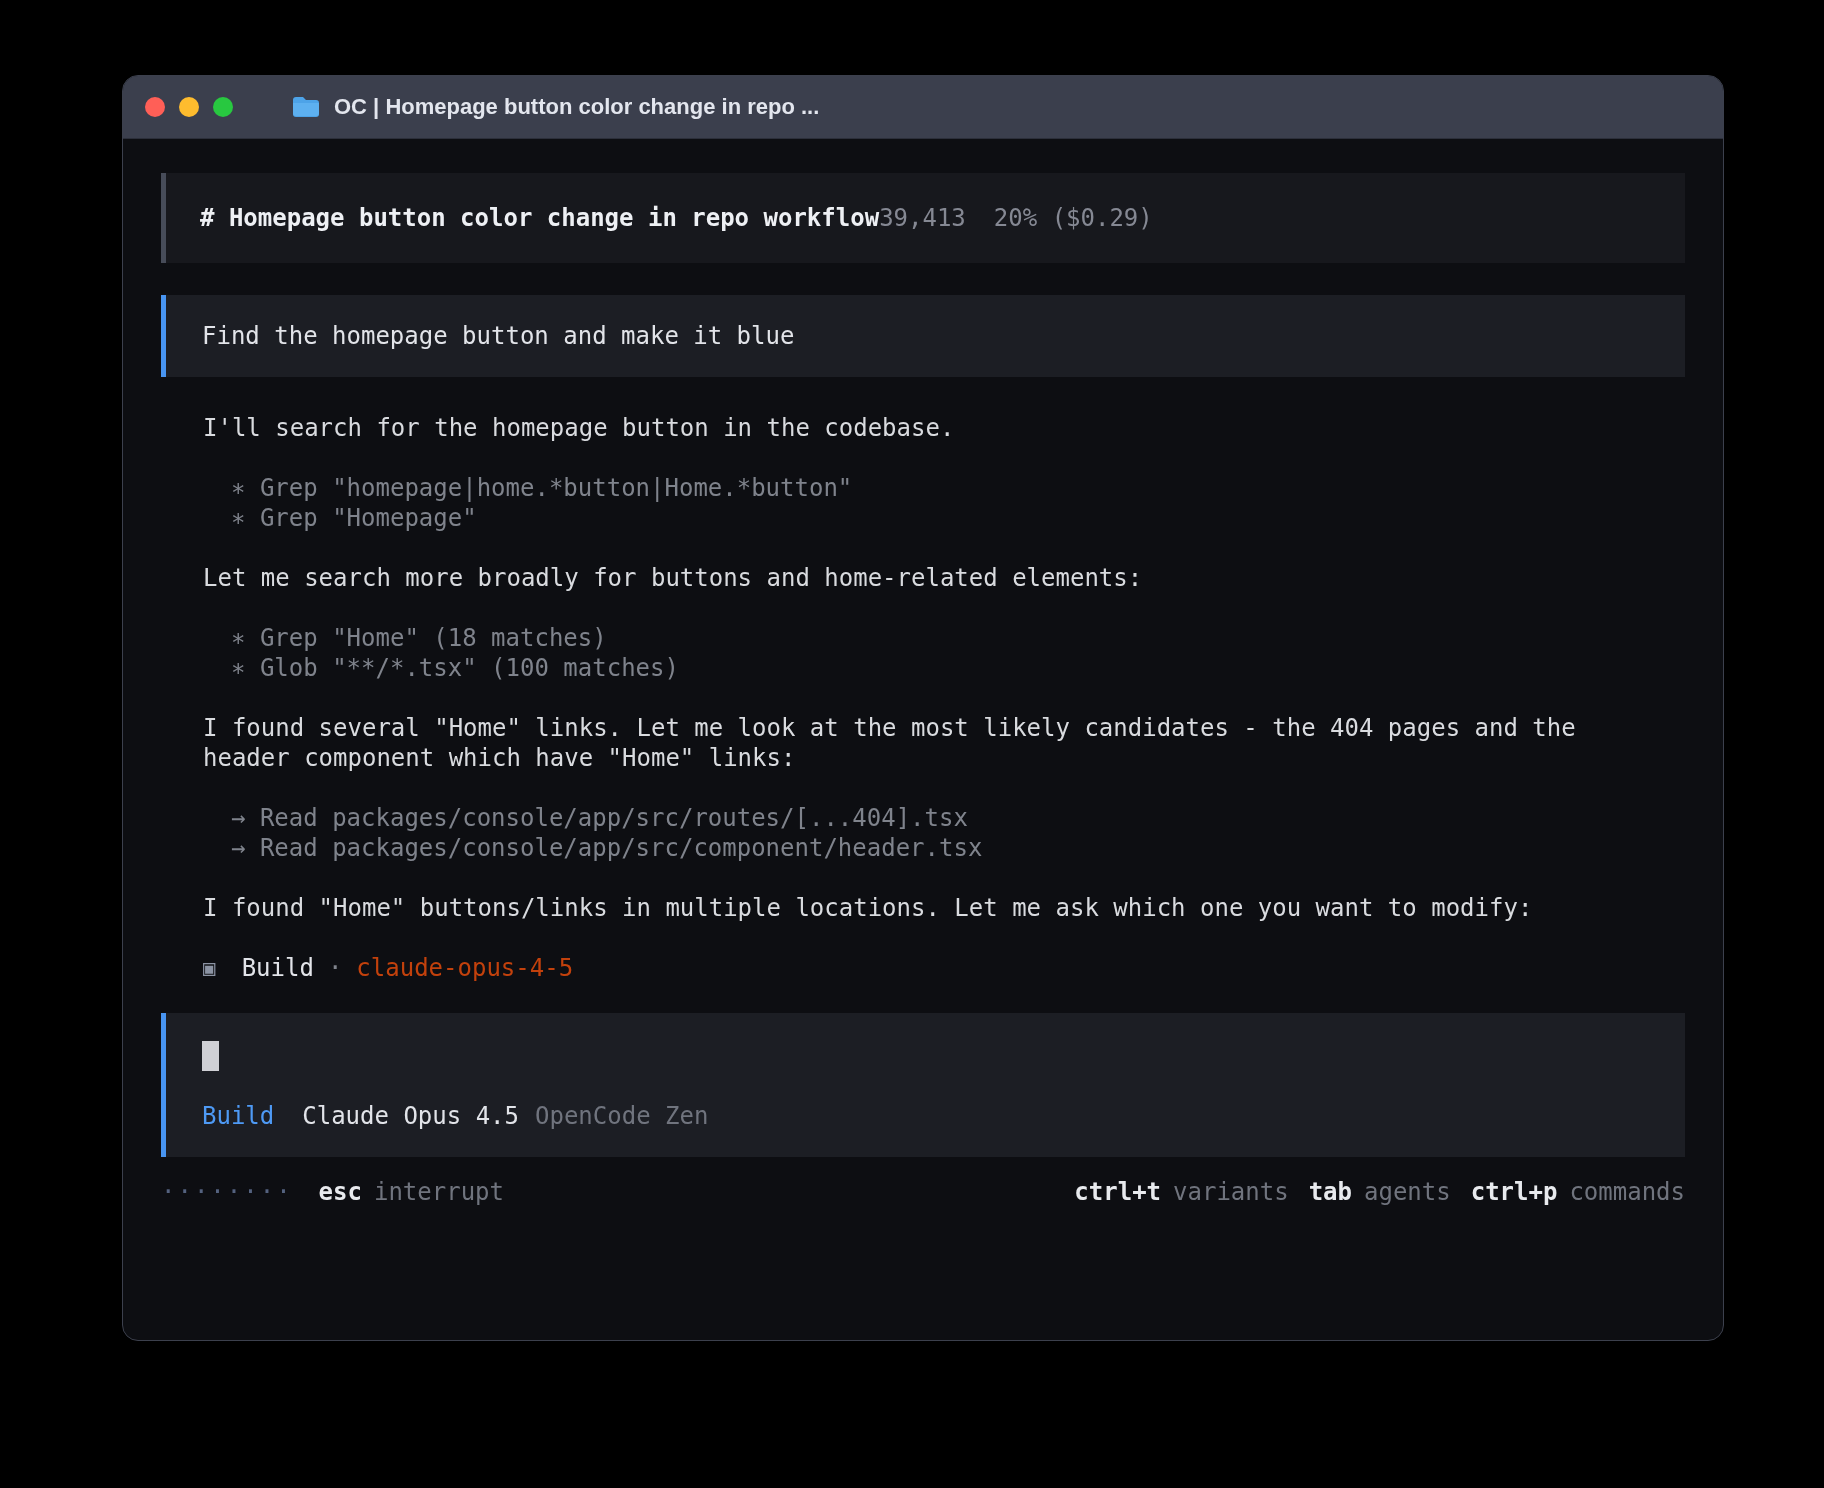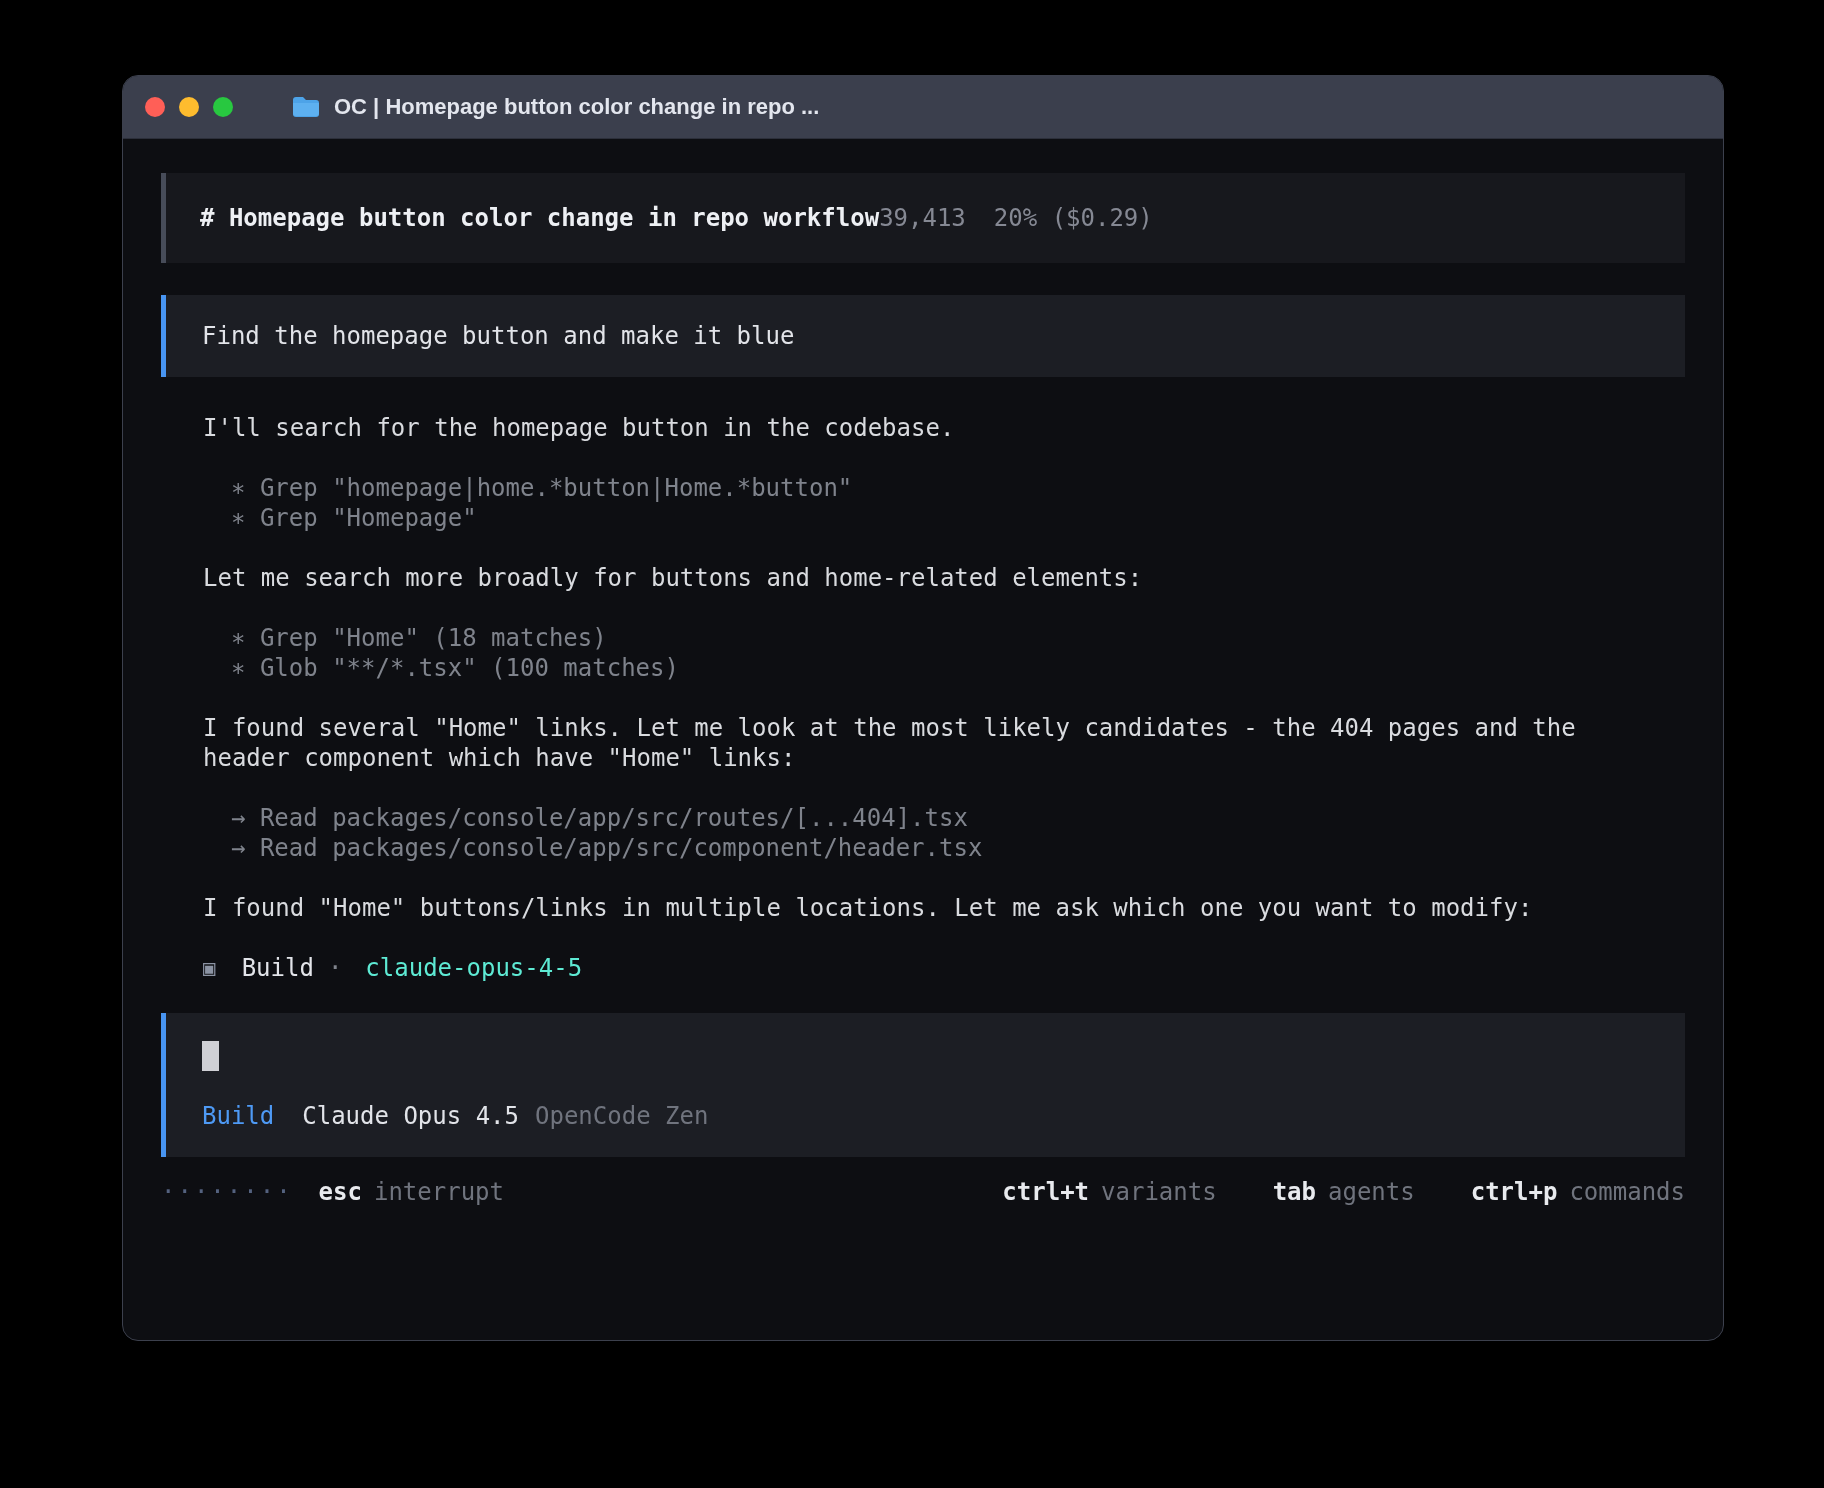--- a/index.html
+++ b/index.html
@@ -87,21 +87,21 @@
     white-space: pre;
   }
   .agent-line {
     padding-left: 42px;
     margin: 0 0 30px;
     display: flex; align-items: center;
   }
   .agent-icon  { color: #8b93a3; font-size: 21px; }
   .agent-name  { color: #e2e4e9; margin-left: 26px; }
   .agent-sep   { color: #7f838c; margin-left: 14px; }
-  .agent-model { color: #5eead4; margin-left: 23px; }
+  .agent-model { color: #c2410c; margin-left: 14px; }
   
   .input-block {
     background: #1c1e24;
     border-left-color: #4895f2;
     padding: 28px 36px 26px;
     margin-top: 6px;
   }
   .cursor {
     width: 17px; height: 30px;
     background: #cfd0d5;
@@ -122,21 +122,21 @@
   }
   .sb-left  { display: flex; align-items: center; }
   .dots {
     color: #54627f;
     letter-spacing: 2px;
     margin-right: 26px;
   }
   .sb-item { white-space: nowrap; }
   .sb-key   { font-weight: 700; color: #e8eaee; }
   .sb-label { color: #70747e; margin-left: 12px; }
-  .sb-right { display: flex; align-items: center; gap: 56px; }
+  .sb-right { display: flex; align-items: center; gap: 20px; }
 </style>
 </head>
 <body>
 
 <div class="screen">
   <div class="window">
 
     <div class="titlebar">
       <div class="lights">
         <span class="light red"></span>

